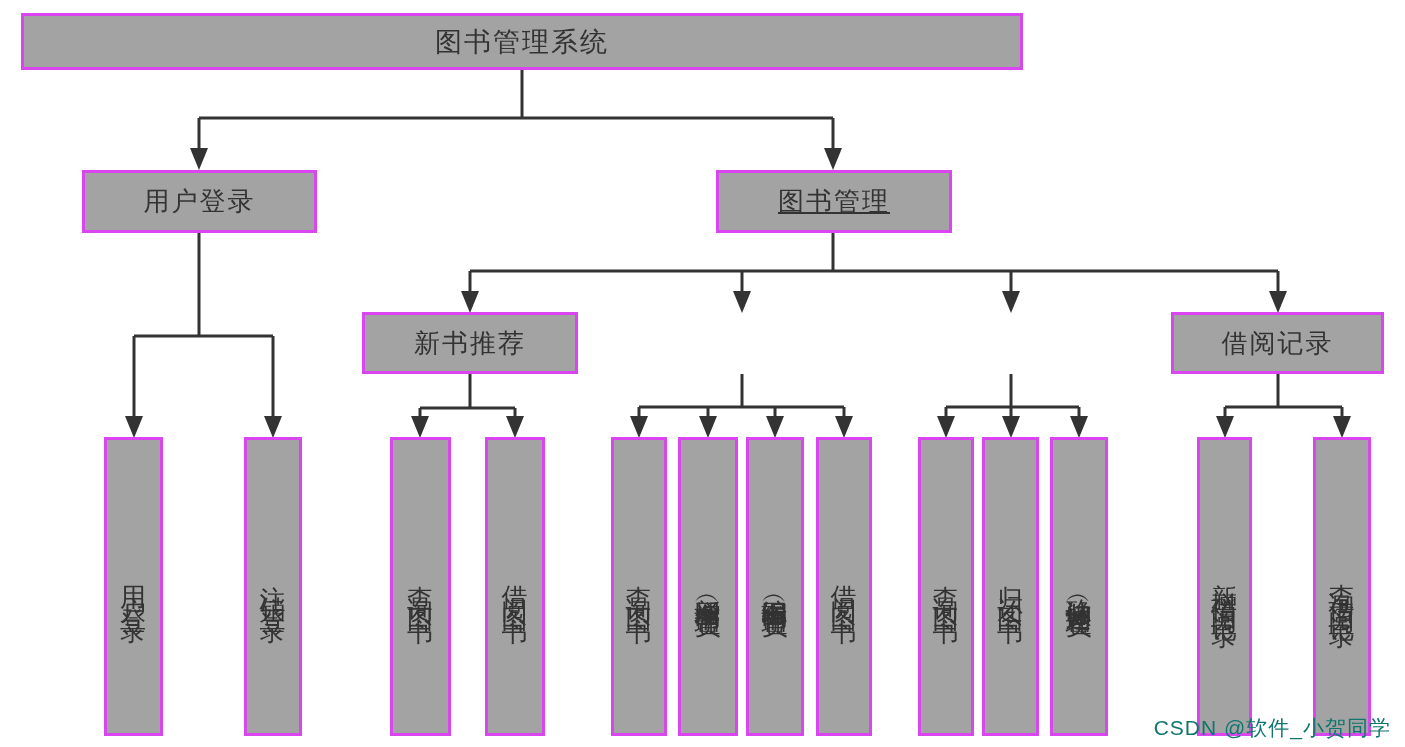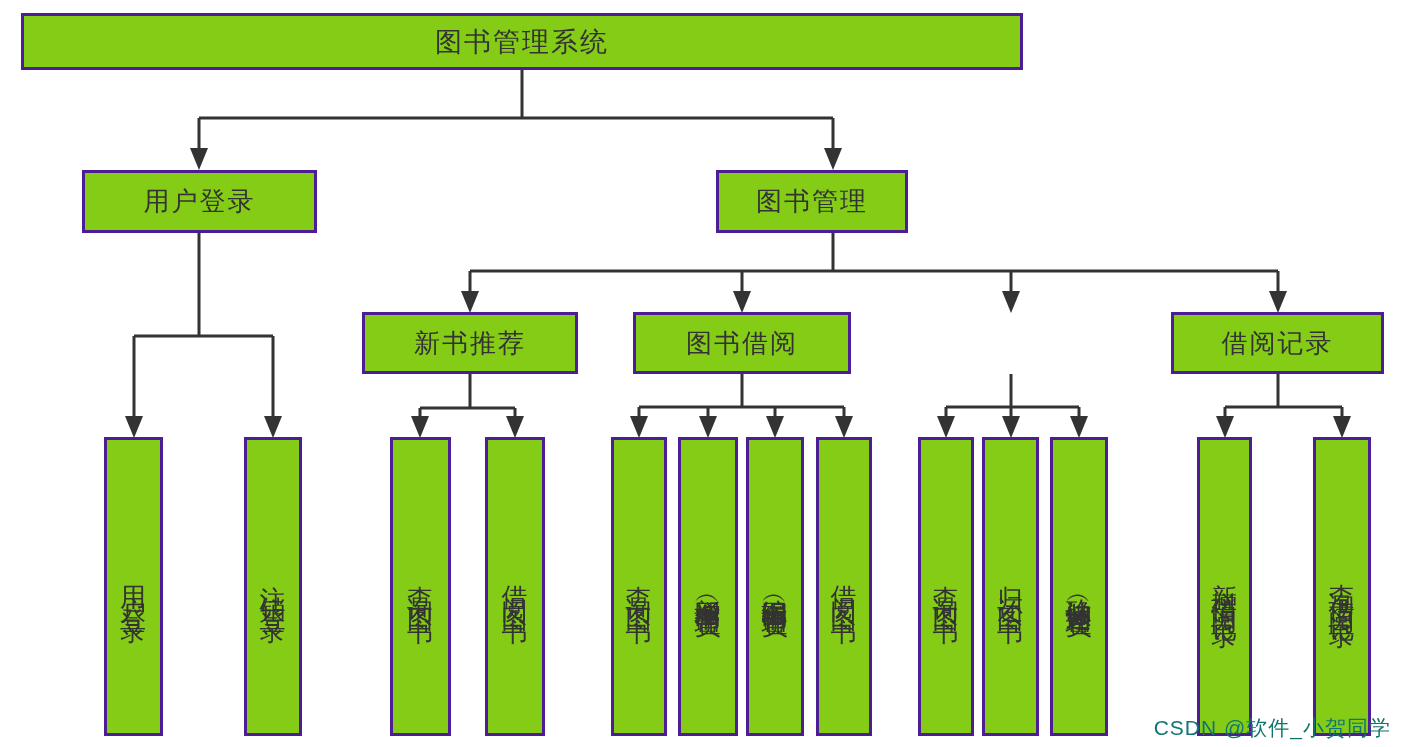--- a/index.html
+++ b/index.html
@@ -12,22 +12,22 @@
     overflow: hidden;
   }
   #wires {
     position: absolute;
     left: 0; top: 0;
     width: 1405px; height: 747px;
     pointer-events: none;
   }
   .box {
     position: absolute;
-    background: #84cc16;
-    border: 3px solid #4c1d95;
+    background: #a3a3a3;
+    border: 3px solid #d946ef;
     box-sizing: border-box;
     display: flex;
     align-items: center;
     justify-content: center;
     color: #333333;
   }
   .hlabel {
     font-size: 26px;
     letter-spacing: 2px;
     white-space: nowrap;
@@ -126,29 +126,26 @@
     </g>
   </svg>
 
   <div class="box root-box" style="left:21px; top:13px; width:1002px; height:57px;">
     <span class="hlabel">图书管理系统</span>
   </div>
 
   <div class="box" style="left:82px; top:170px; width:235px; height:63px;">
     <span class="hlabel">用户登录</span>
   </div>
-  <div class="box" style="left:716px; top:170px; width:192px; height:63px;">
+  <div class="box" style="left:716px; top:170px; width:236px; height:63px;text-decoration:underline;">
     <span class="hlabel">图书管理</span>
   </div>
 
   <div class="box" style="left:362px; top:312px; width:216px; height:62px;align-items:center;">
     <span class="hlabel">新书推荐</span>
-  </div>
-  <div class="box" style="left:633px; top:312px; width:218px; height:62px;">
-    <span class="hlabel">图书借阅</span>
   </div>
   <div class="box" style="left:1171px; top:312px; width:213px; height:62px;">
     <span class="hlabel">借阅记录</span>
   </div>
 
   <div class="box leaf" style="left:104px; top:437px; width:59px; height:299px;">
     <span class="vtext">用户登录</span>
   </div>
   <div class="box leaf" style="left:244px; top:437px; width:58px; height:299px;">
     <span class="vtext">注销登录</span>

